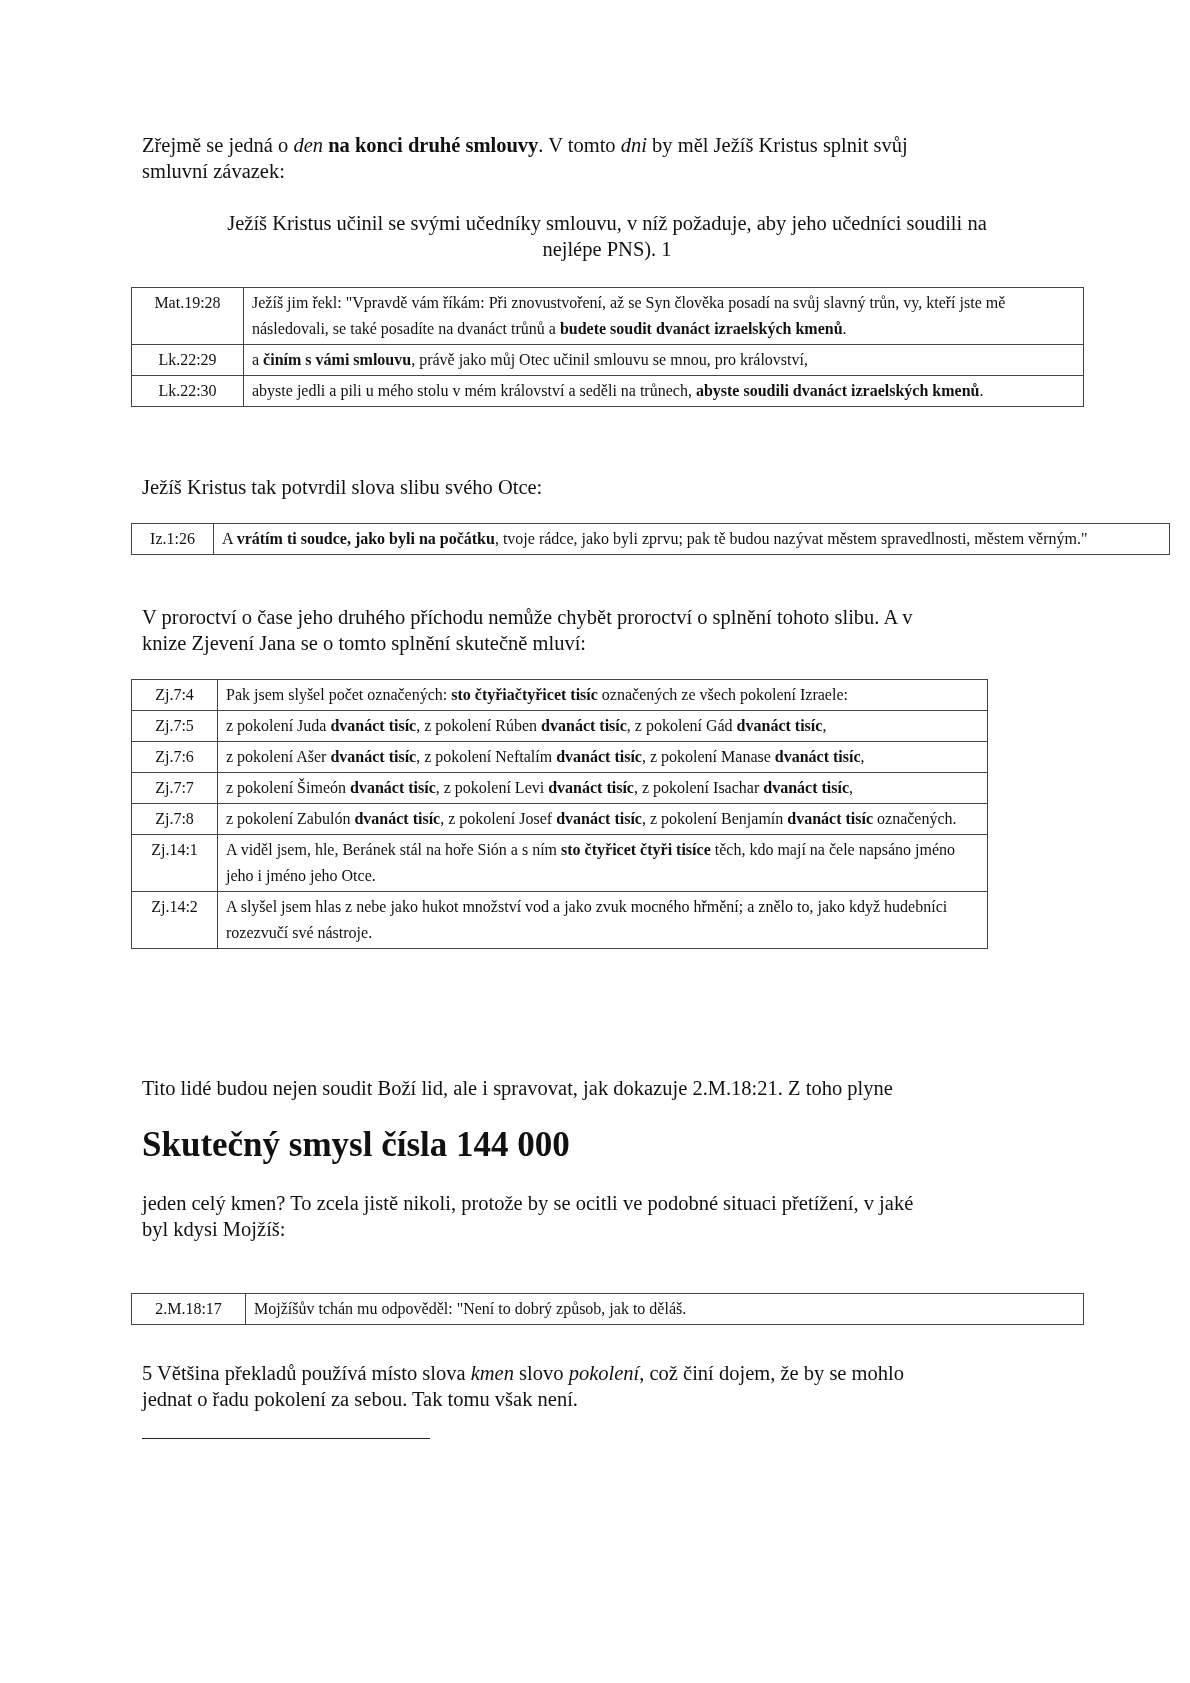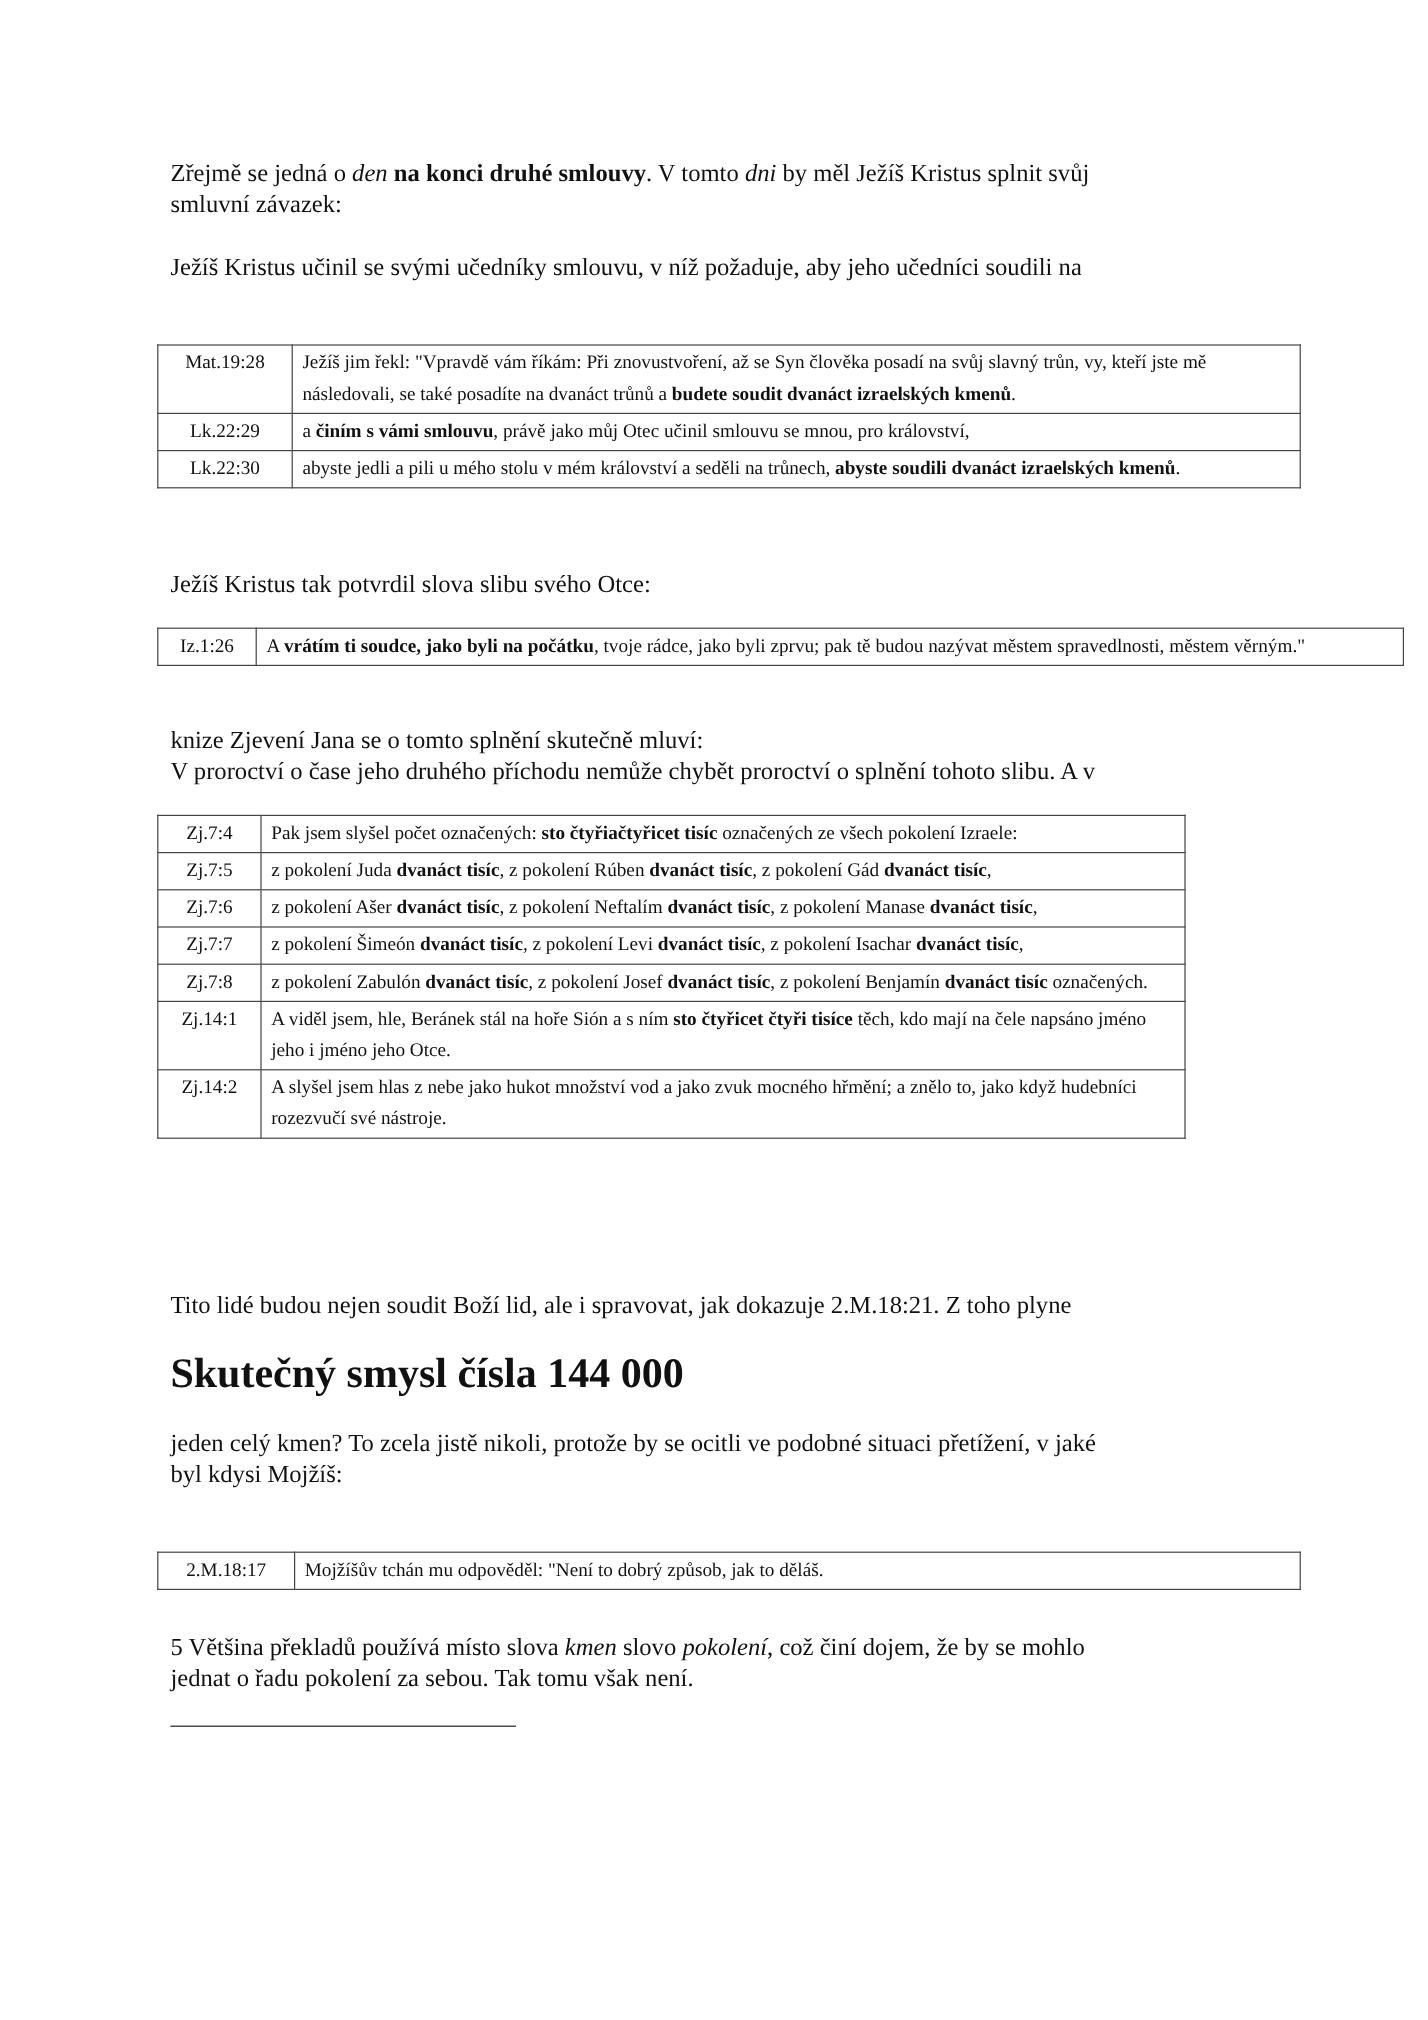--- a/index.html
+++ b/index.html
@@ -28,22 +28,23 @@
   i { }
 </style>
 </head>
 <body>
 
 <div class="para" style="top:132px; width:900px;">
   <p><span>Zřejmě se jedná o </span><i>den</i><b> na konci druhé smlouvy</b><span>. V tomto </span><i>dni</i><span> by měl Ježíš Kristus splnit svůj</span></p>
   <p>smluvní závazek:</p>
 </div>
 
-<div class="para" style="top:210px; width:930px;">
+<div class="para" style="top:210px; width:930px;text-align:center;">
   <p>Ježíš Kristus učinil se svými učedníky smlouvu, v níž požaduje, aby jeho učedníci soudili na</p>
+  <p>nejlépe PNS). 1</p>
 </div>
 
 <table class="verses" id="t1" style="left:131px; top:287px; width:953px;">
   <colgroup>
       <col style="width:112px">
       <col>
     </colgroup>
   <tbody>
       <tr>
         <td class="ref">Mat.19:28</td>
@@ -71,22 +72,22 @@
     </colgroup>
   <tbody>
       <tr>
         <td class="ref">Iz.1:26</td>
         <td><span>A </span><b>vrátím ti soudce, jako byli na počátku</b><span>, tvoje rádce, jako byli zprvu; pak tě budou nazývat městem spravedlnosti, městem věrným."</span></td>
       </tr>
     </tbody>
 </table>
 
 <div class="para" style="top:604px; width:930px;">
+  <p>V proroctví o čase jeho druhého příchodu nemůže chybět proroctví o splnění tohoto slibu. A v</p>
   <p>knize Zjevení Jana se o tomto splnění skutečně mluví:</p>
-  <p>V proroctví o čase jeho druhého příchodu nemůže chybět proroctví o splnění tohoto slibu. A v</p>
 </div>
 
 <table class="verses" id="t3" style="left:131px; top:679px; width:857px;">
   <colgroup>
       <col style="width:86px">
       <col>
     </colgroup>
   <tbody>
       <tr>
         <td class="ref">Zj.7:4</td>

